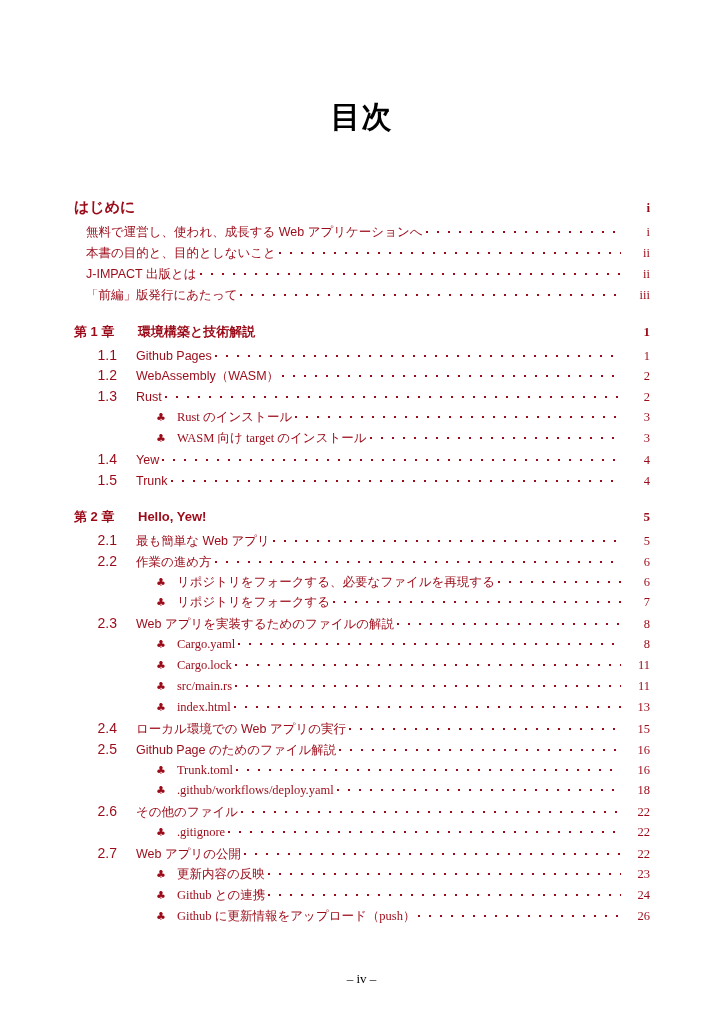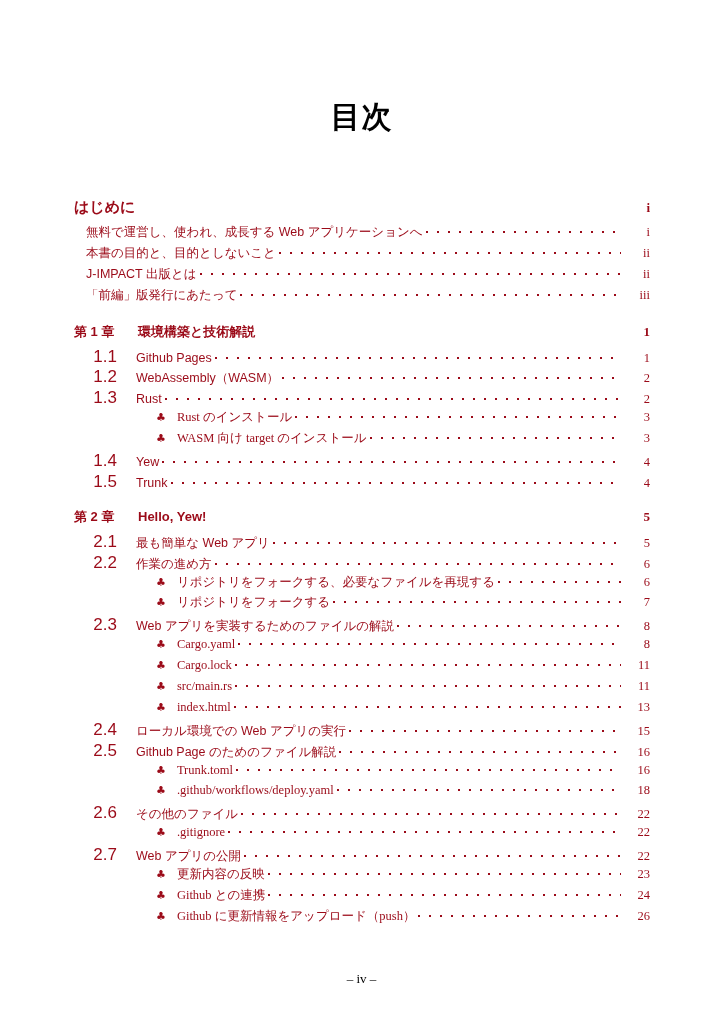--- a/index.html
+++ b/index.html
@@ -46,21 +46,21 @@
   .row {
     display: flex;
     align-items: baseline;
     height: 20.9px;
     white-space: nowrap;
   }
 
   .num {
     flex: 0 0 auto;
     text-align: right;
-    font-size: 17px;
+    font-size: 14px;
   }
   .label {
     flex: 0 0 auto;
     font-size: 12.5px;
   }
   .leader {
     flex: 1 1 auto;
     overflow: hidden;
     height: 12px;
     margin: 0 3px;

